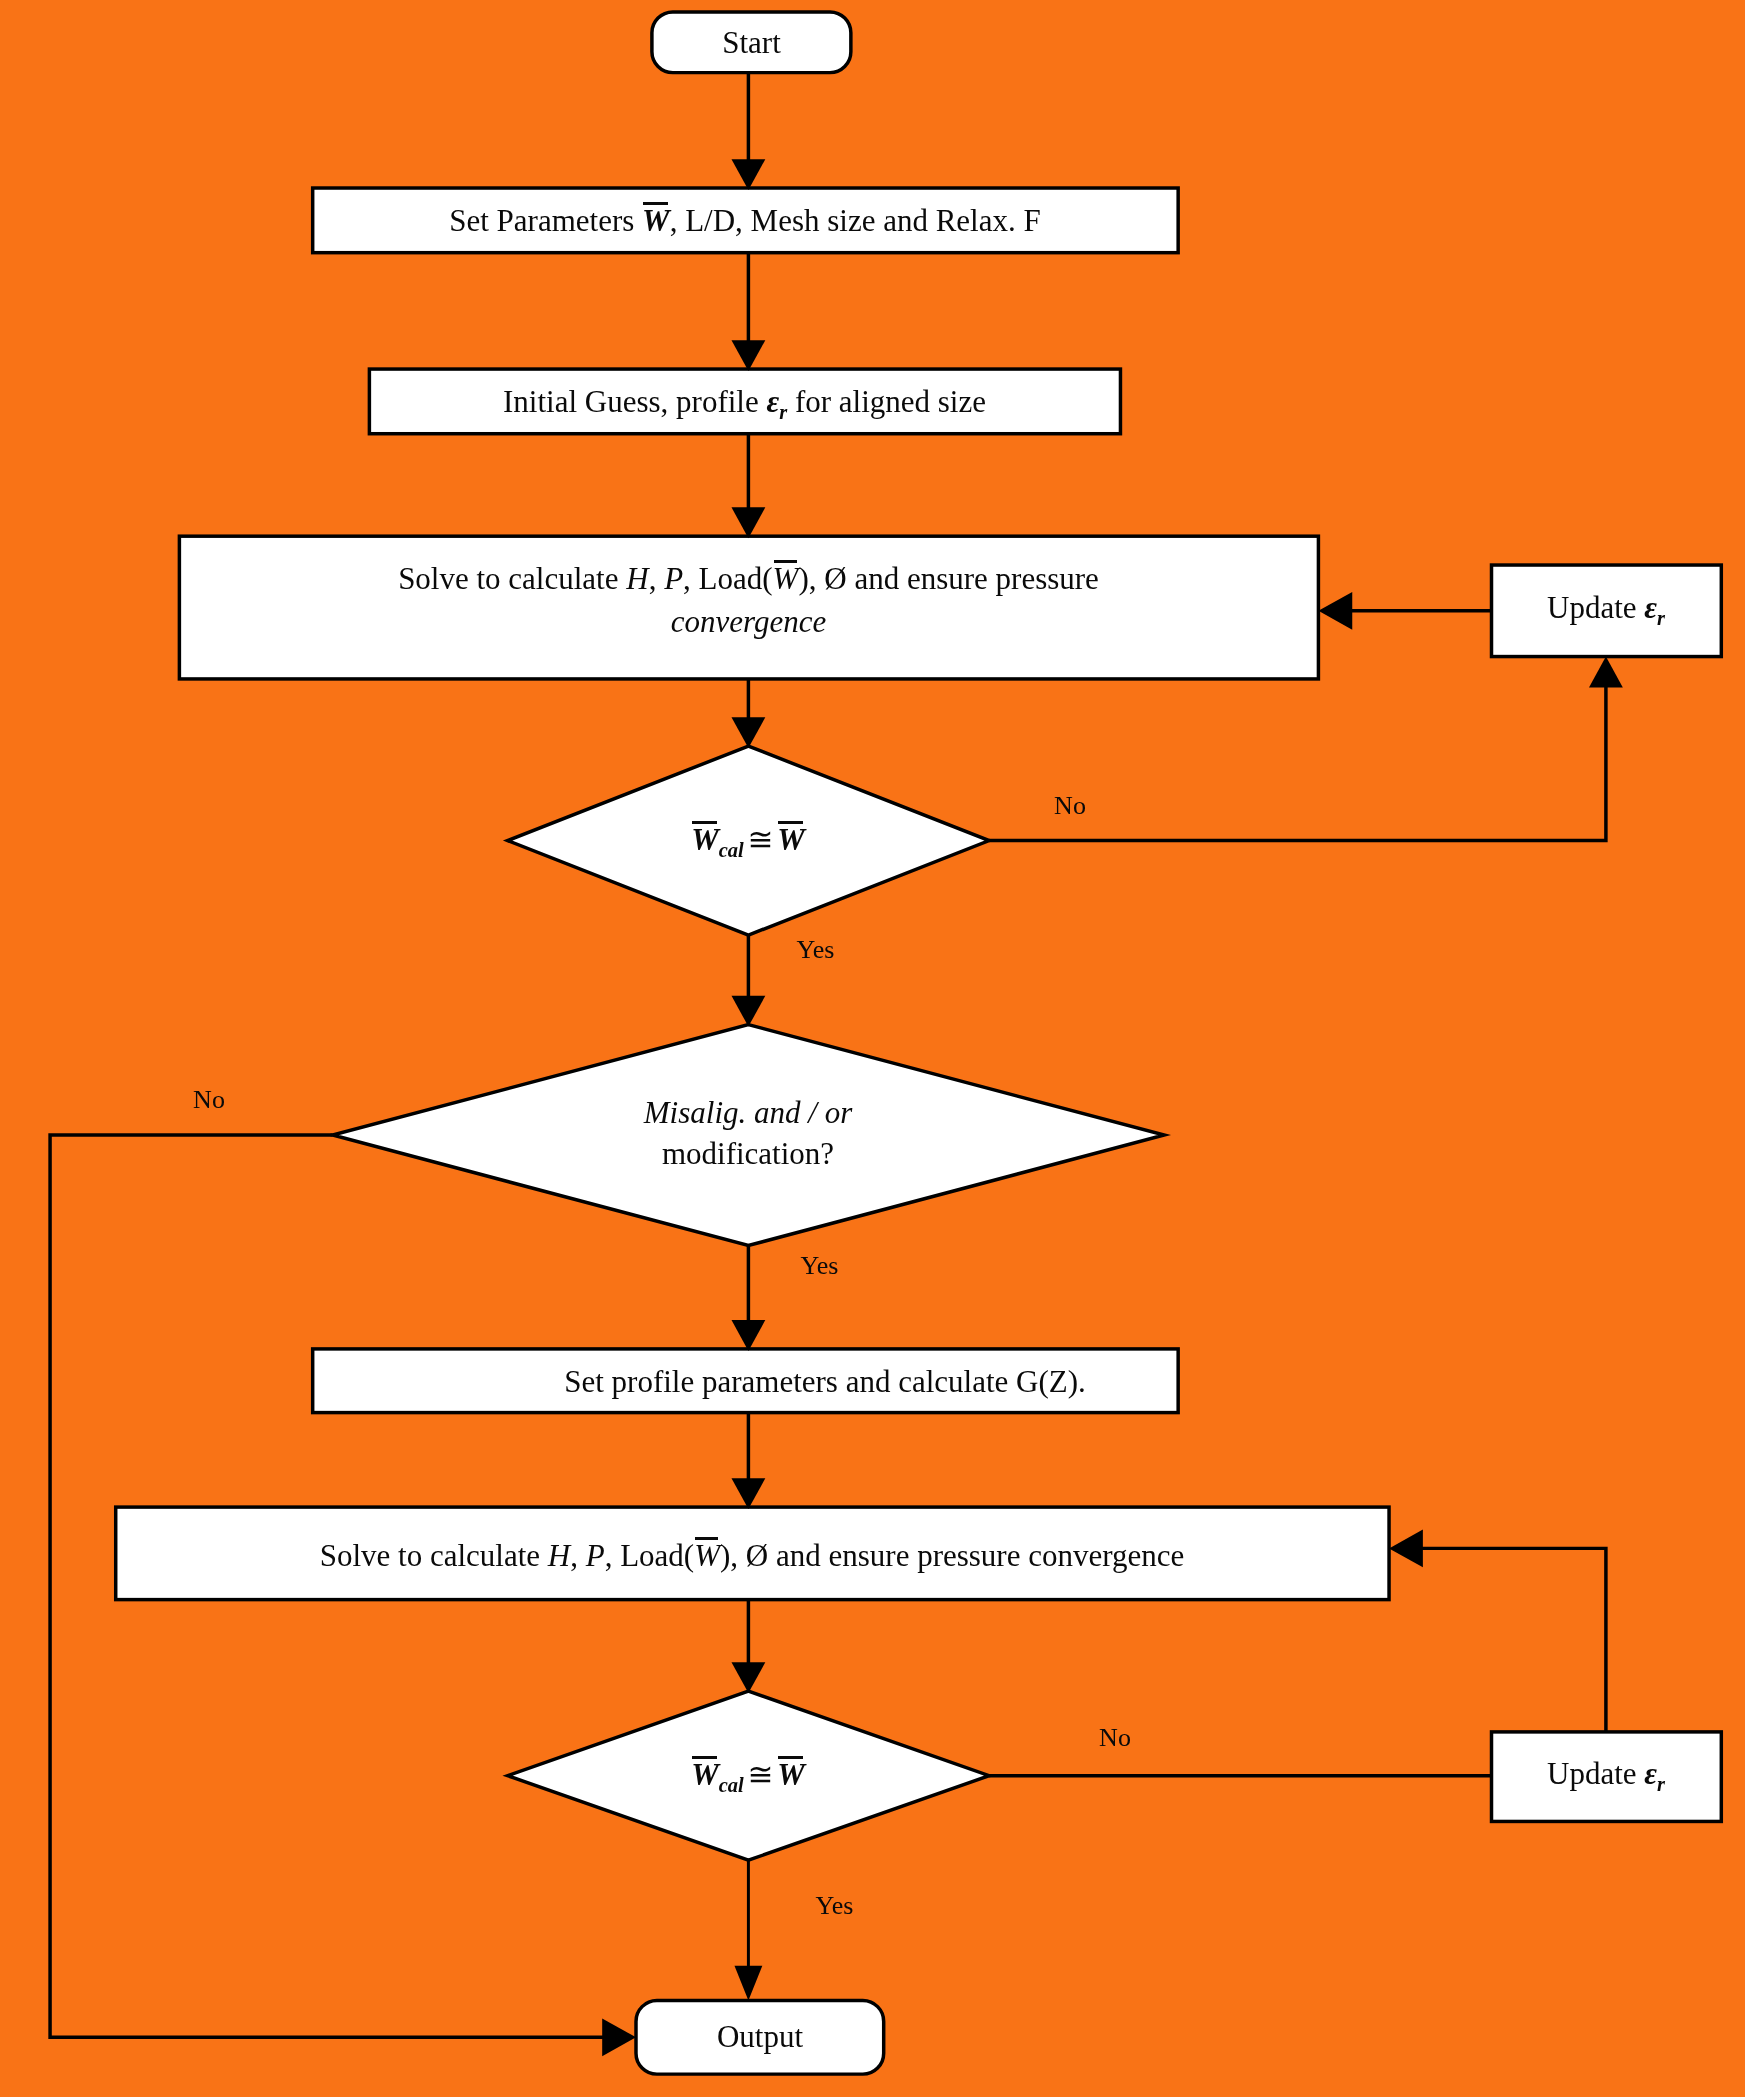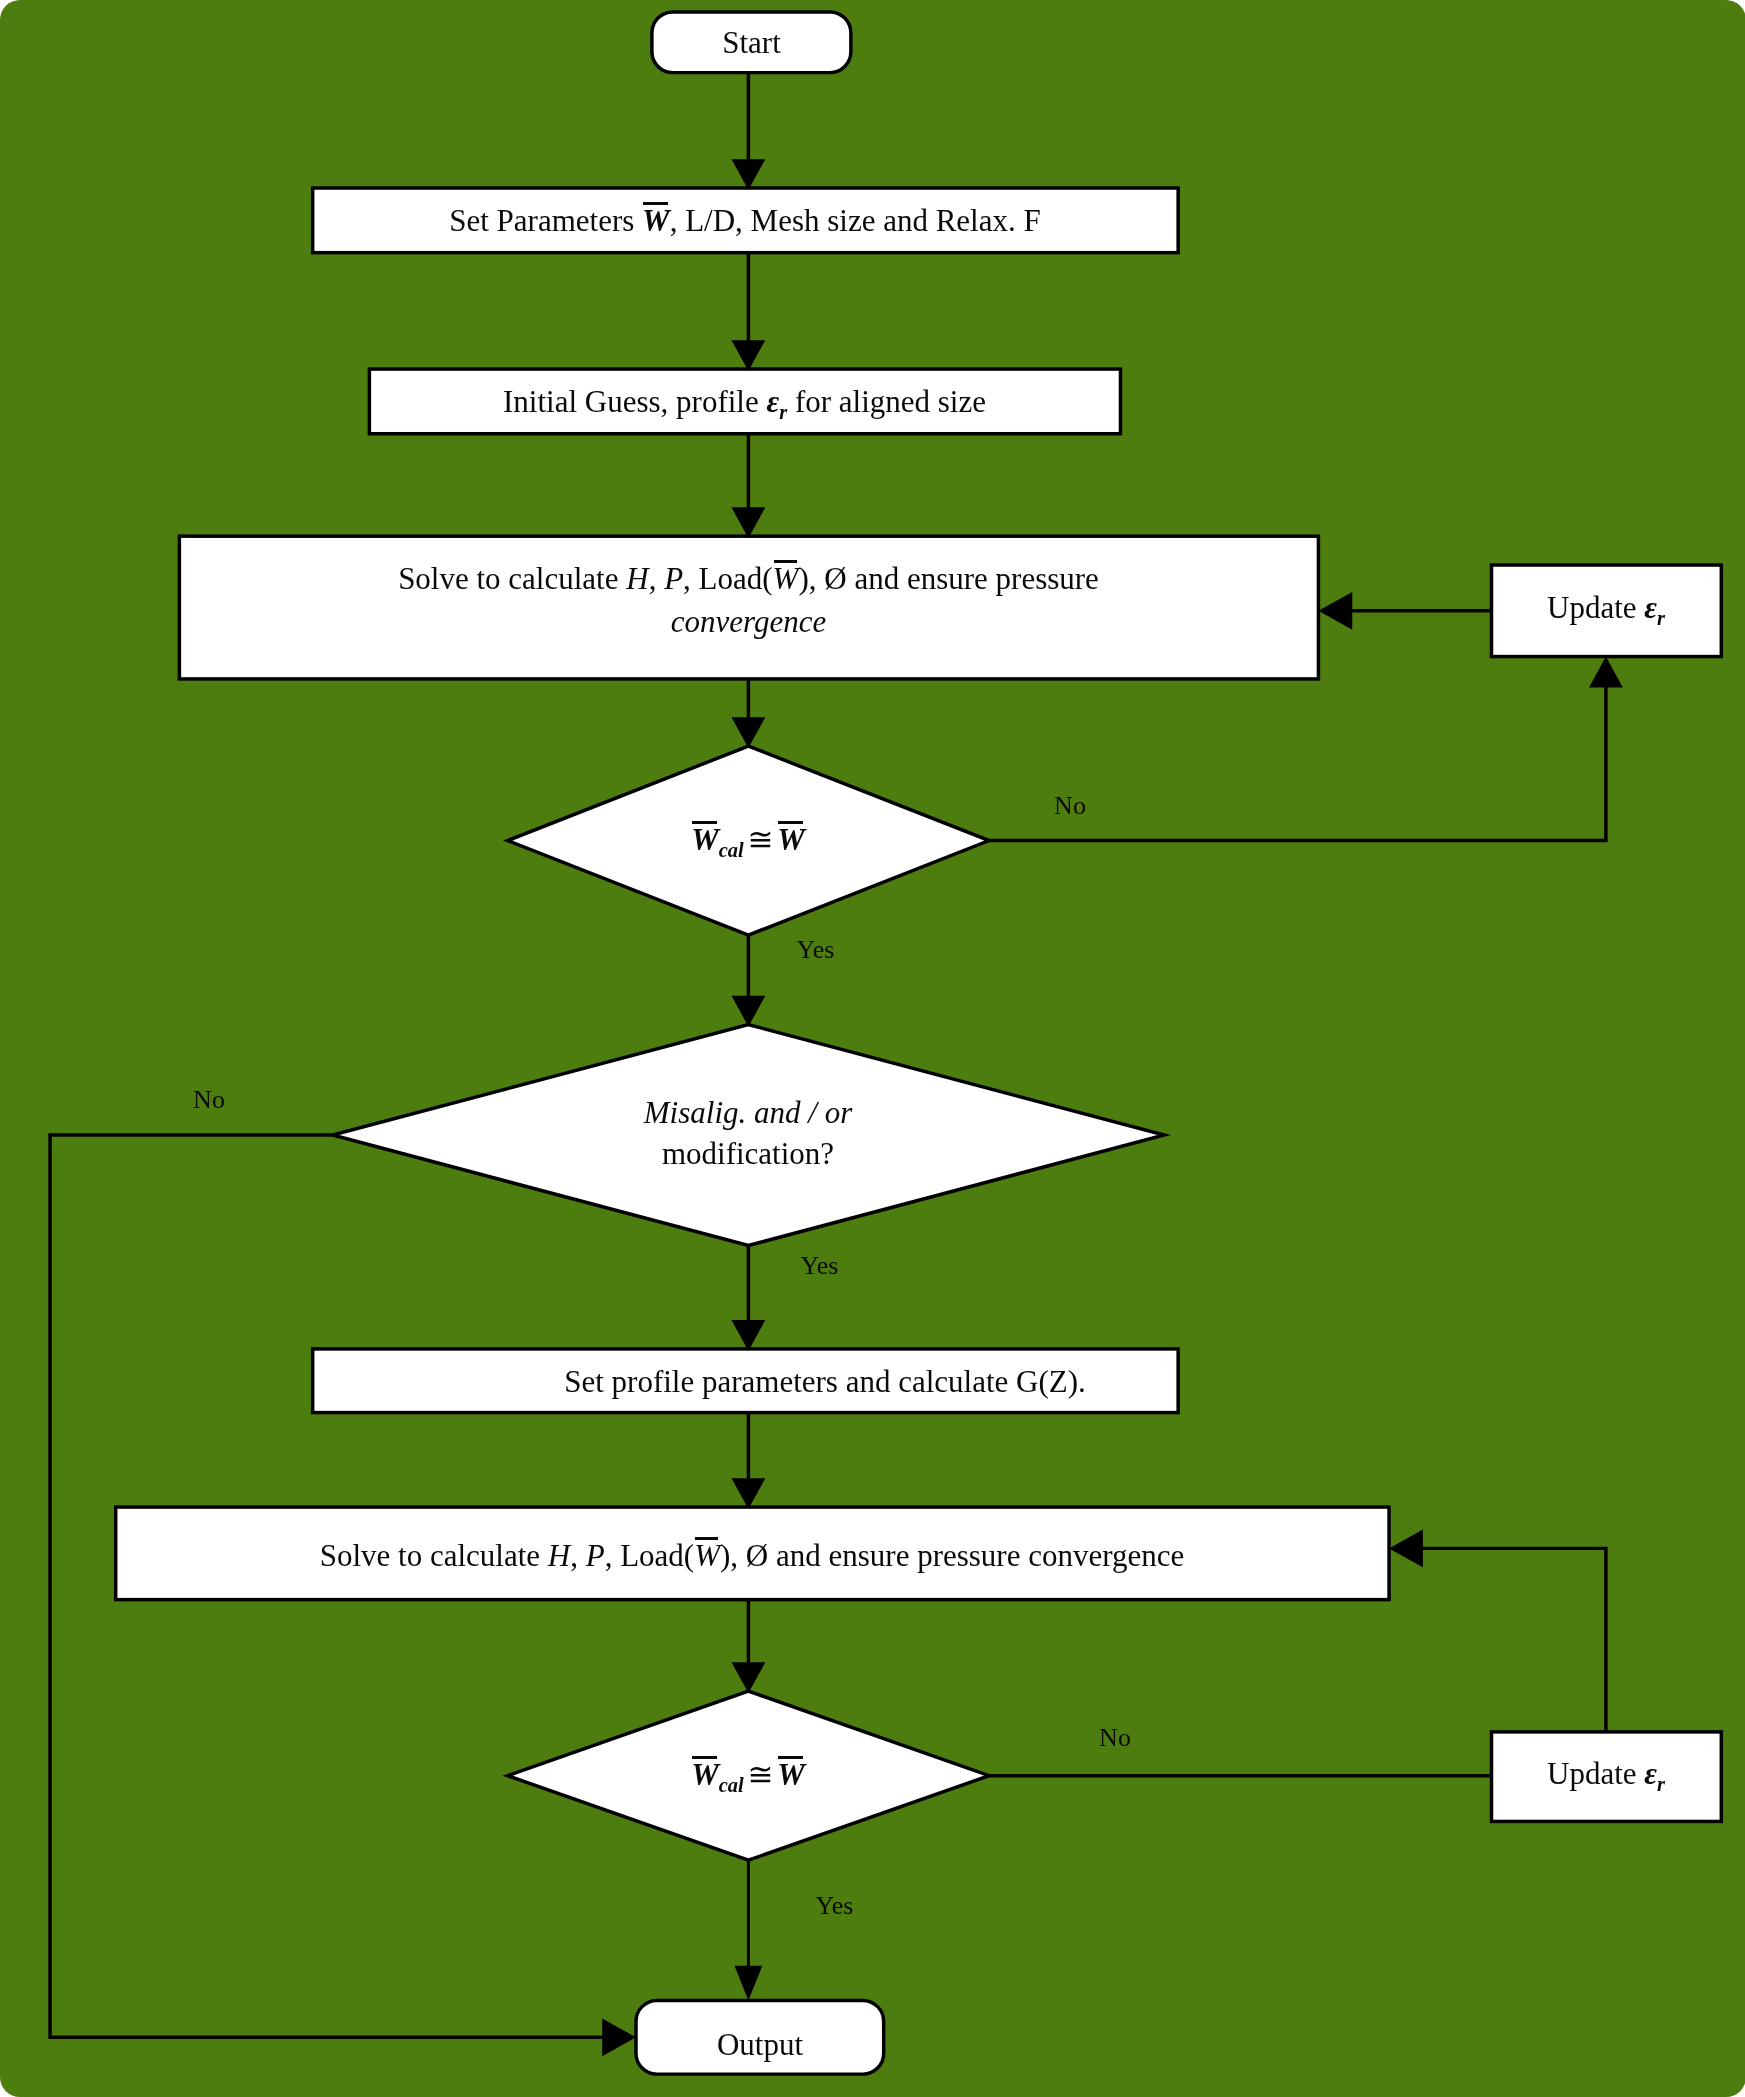--- a/index.html
+++ b/index.html
@@ -11,22 +11,21 @@
   body {
     width: 1746px;
     height: 2097px;
     font-family: "Liberation Serif", "DejaVu Serif", serif;
     overflow: hidden;
   }
   #flowchart-root {
     position: relative;
     width: 1746px;
     height: 2097px;
-    background: #4d7c0f;
-    border-radius: 20px;
+    background: #f97316;
   }
   svg.chart-canvas {
     position: absolute;
     top: 0;
     left: 0;
     width: 1746px;
     height: 2097px;
   }
   .node-shape {
     fill: #ffffff;
@@ -194,21 +193,21 @@
   <div class="lbl node-text" style="left:549px; top:1135px; width:398px;">modification?</div>
 
   <div class="lbl node-text" style="left:312px; top:1363px; width:1026px;">Set profile parameters and calculate G(Z).</div>
 
   <div class="lbl node-text" style="left:115px; top:1536px; width:1274px;"><span>Solve to calculate </span><span class="mathvar-plain">H</span><span>,  </span><span class="mathvar-plain">P</span><span>, Load(</span><span class="mathvar-plain ovl">W</span><span>), Ø and ensure pressure convergence</span></div>
 
   <div class="lbl node-text" style="left:599px; top:1755px; width:298px;"><span class="mathvar ovl">W</span><span class="sub">cal</span><span class="op">≅</span><span class="mathvar ovl">W</span></div>
 
   <div class="lbl node-text" style="left:1491px; top:1755px; width:230px;"><span>Update </span><span class="mathvar">ε</span><span class="sub">r</span></div>
 
-  <div class="lbl node-text" style="left:636px; top:2018px; width:248px;margin-top:8px;">Output</div>
+  <div class="lbl node-text" style="left:636px; top:2018px; width:248px;">Output</div>
 
   <div class="lbl branch-label" style="left:1025px; top:790px; width:90px;">No</div>
   <div class="lbl branch-label" style="left:766px; top:934px; width:99px;">Yes</div>
   <div class="lbl branch-label" style="left:164px; top:1084px; width:90px;">No</div>
   <div class="lbl branch-label" style="left:770px; top:1250px; width:99px;">Yes</div>
   <div class="lbl branch-label" style="left:1070px; top:1722px; width:90px;">No</div>
   <div class="lbl branch-label" style="left:785px; top:1890px; width:99px;">Yes</div>
 
 </div>
 

